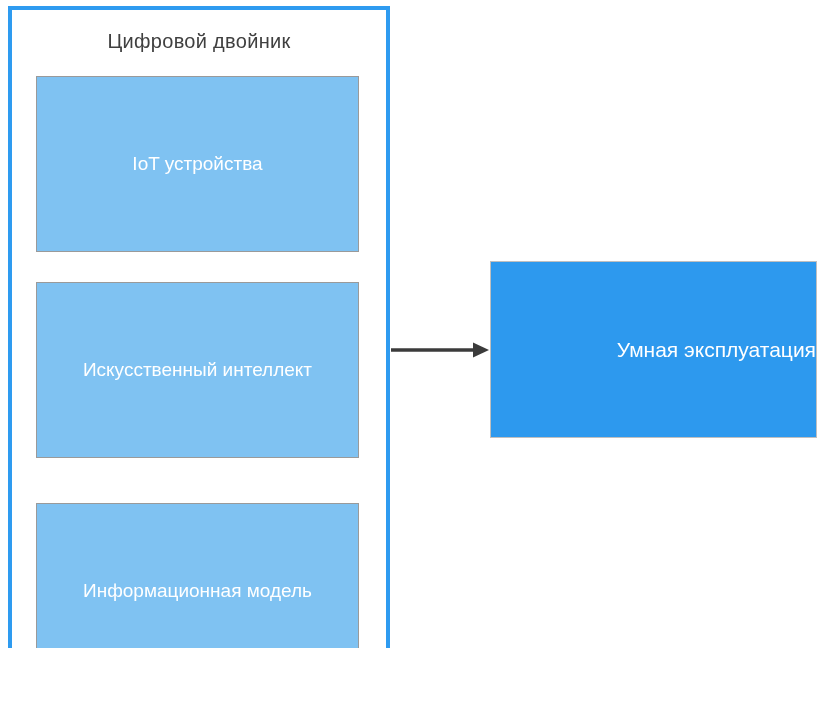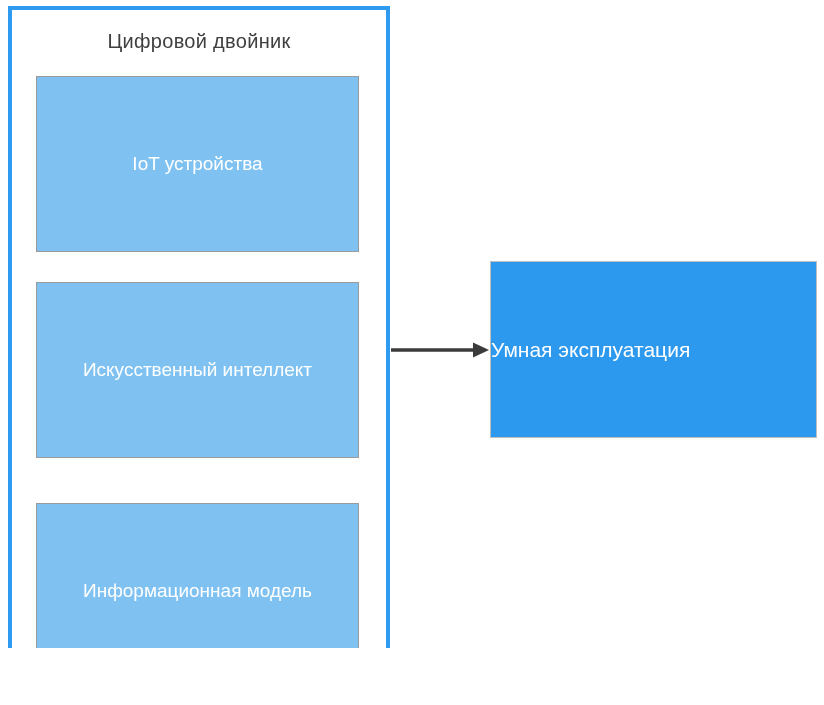--- a/index.html
+++ b/index.html
@@ -61,21 +61,21 @@
     position: absolute;
     left: 490px;
     top: 261px;
     width: 327px;
     height: 177px;
     box-sizing: border-box;
     background: #2d99ee;
     border: 1px solid #bfbfbf;
     display: flex;
     align-items: center;
-    justify-content: flex-start;
+    justify-content: flex-end;
     text-align: center;
   }
   .result-box .label {
     color: #ffffff;
     font-size: 21px;
     line-height: 1.5;
   }
   .arrow-svg {
     position: absolute;
     left: 390px;

